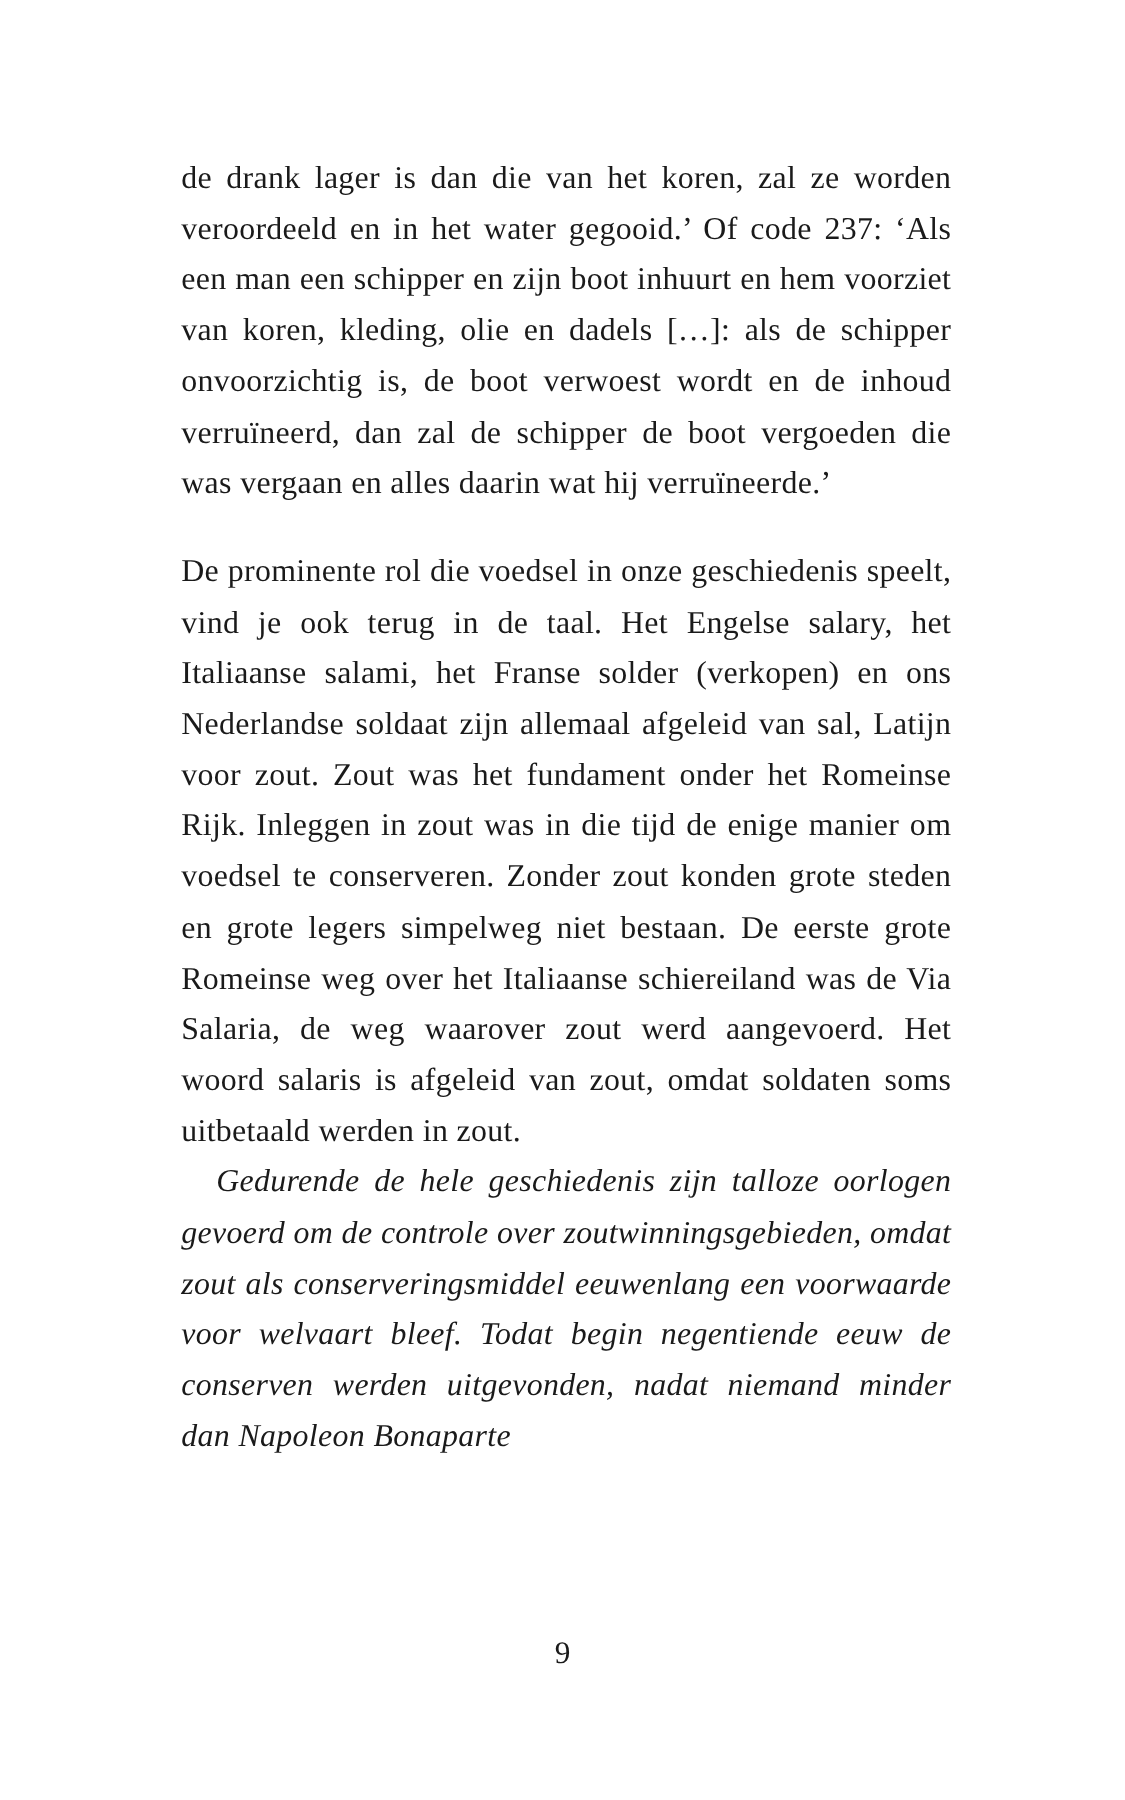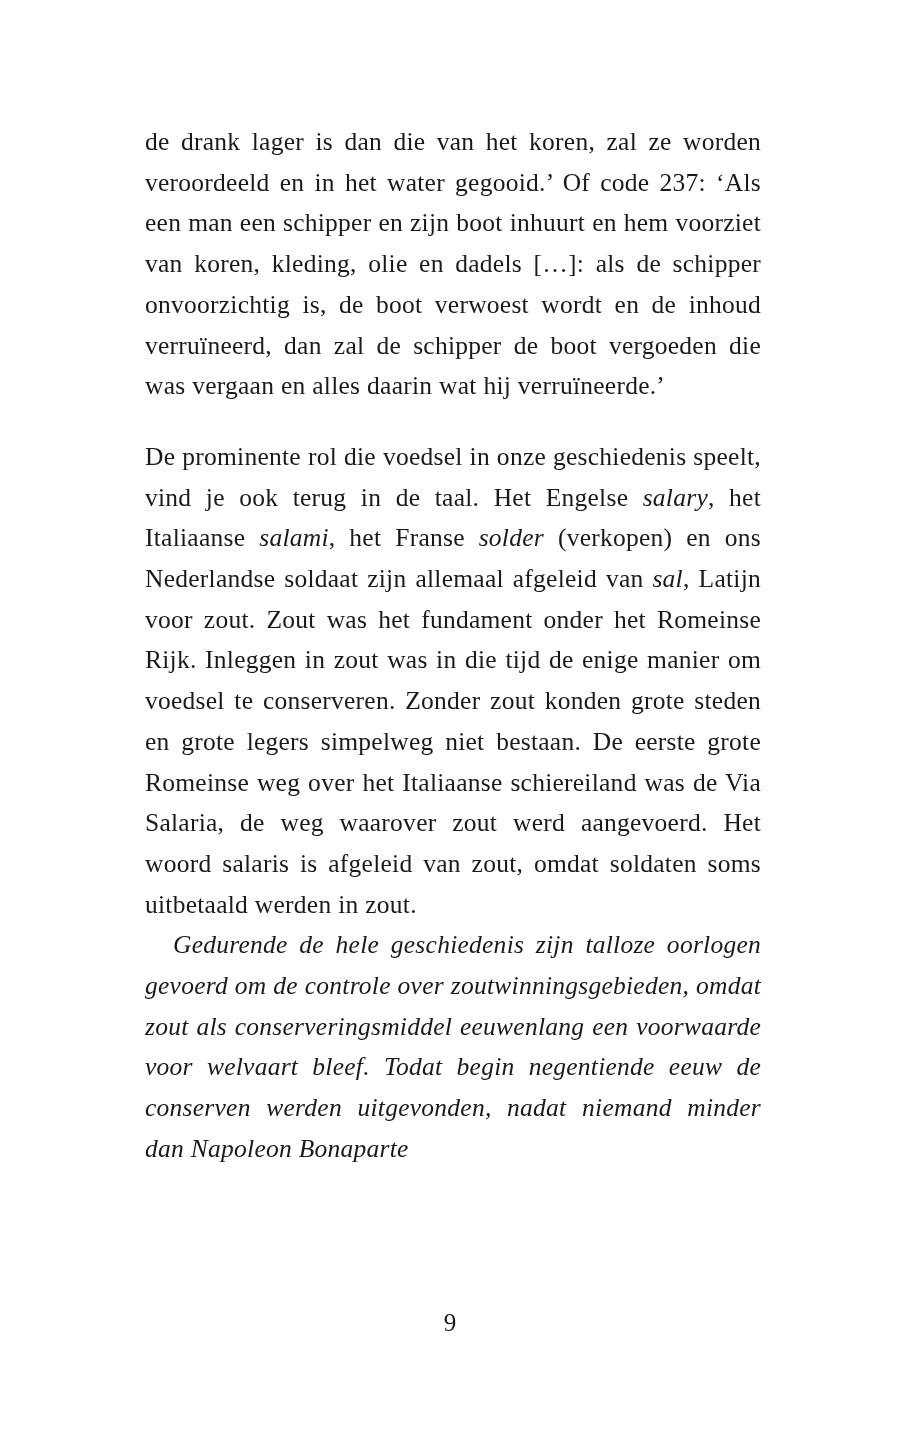--- a/index.html
+++ b/index.html
@@ -41,21 +41,20 @@
     color: #1a1a1a;
   }
   p.gap-before {
     margin-top: 30px;
   }
   p.indent-first {
     text-indent: 28px;
     font-style: italic;
   }
   .it {
-    font-style: italic;
   }
   .page-number {
     position: absolute;
     left: 0;
     top: 1306px;
     width: 900px;
     text-align: center;
     font-size: 25px;
     line-height: 34px;
     color: #1a1a1a;

